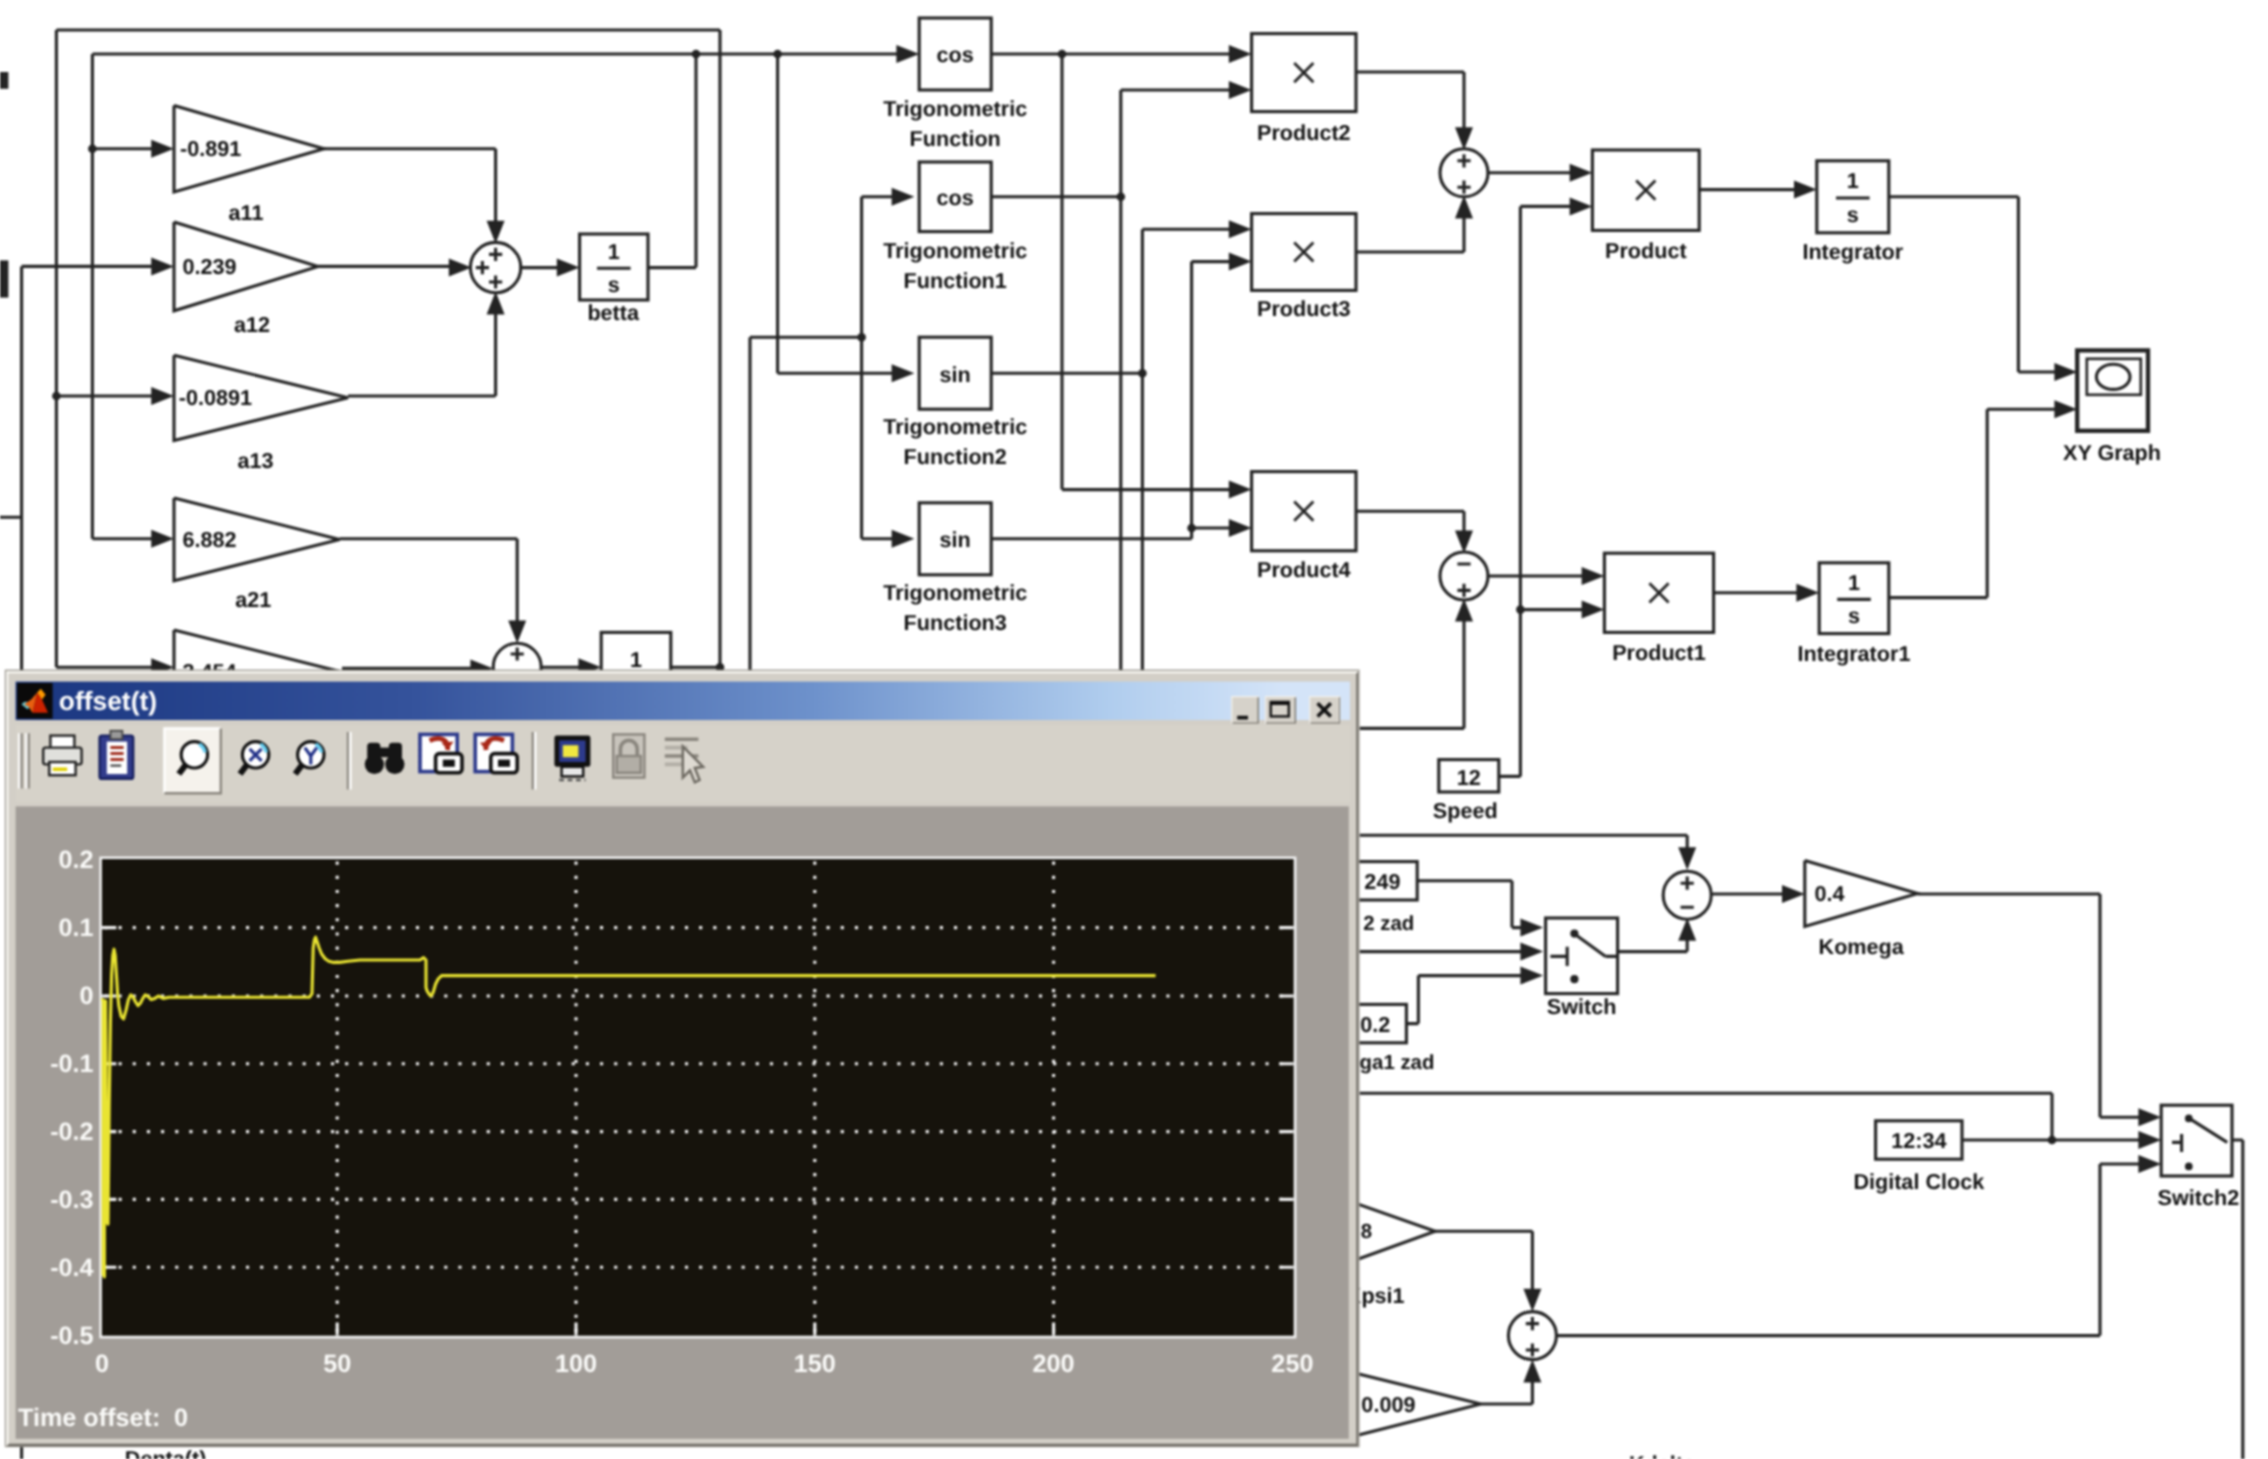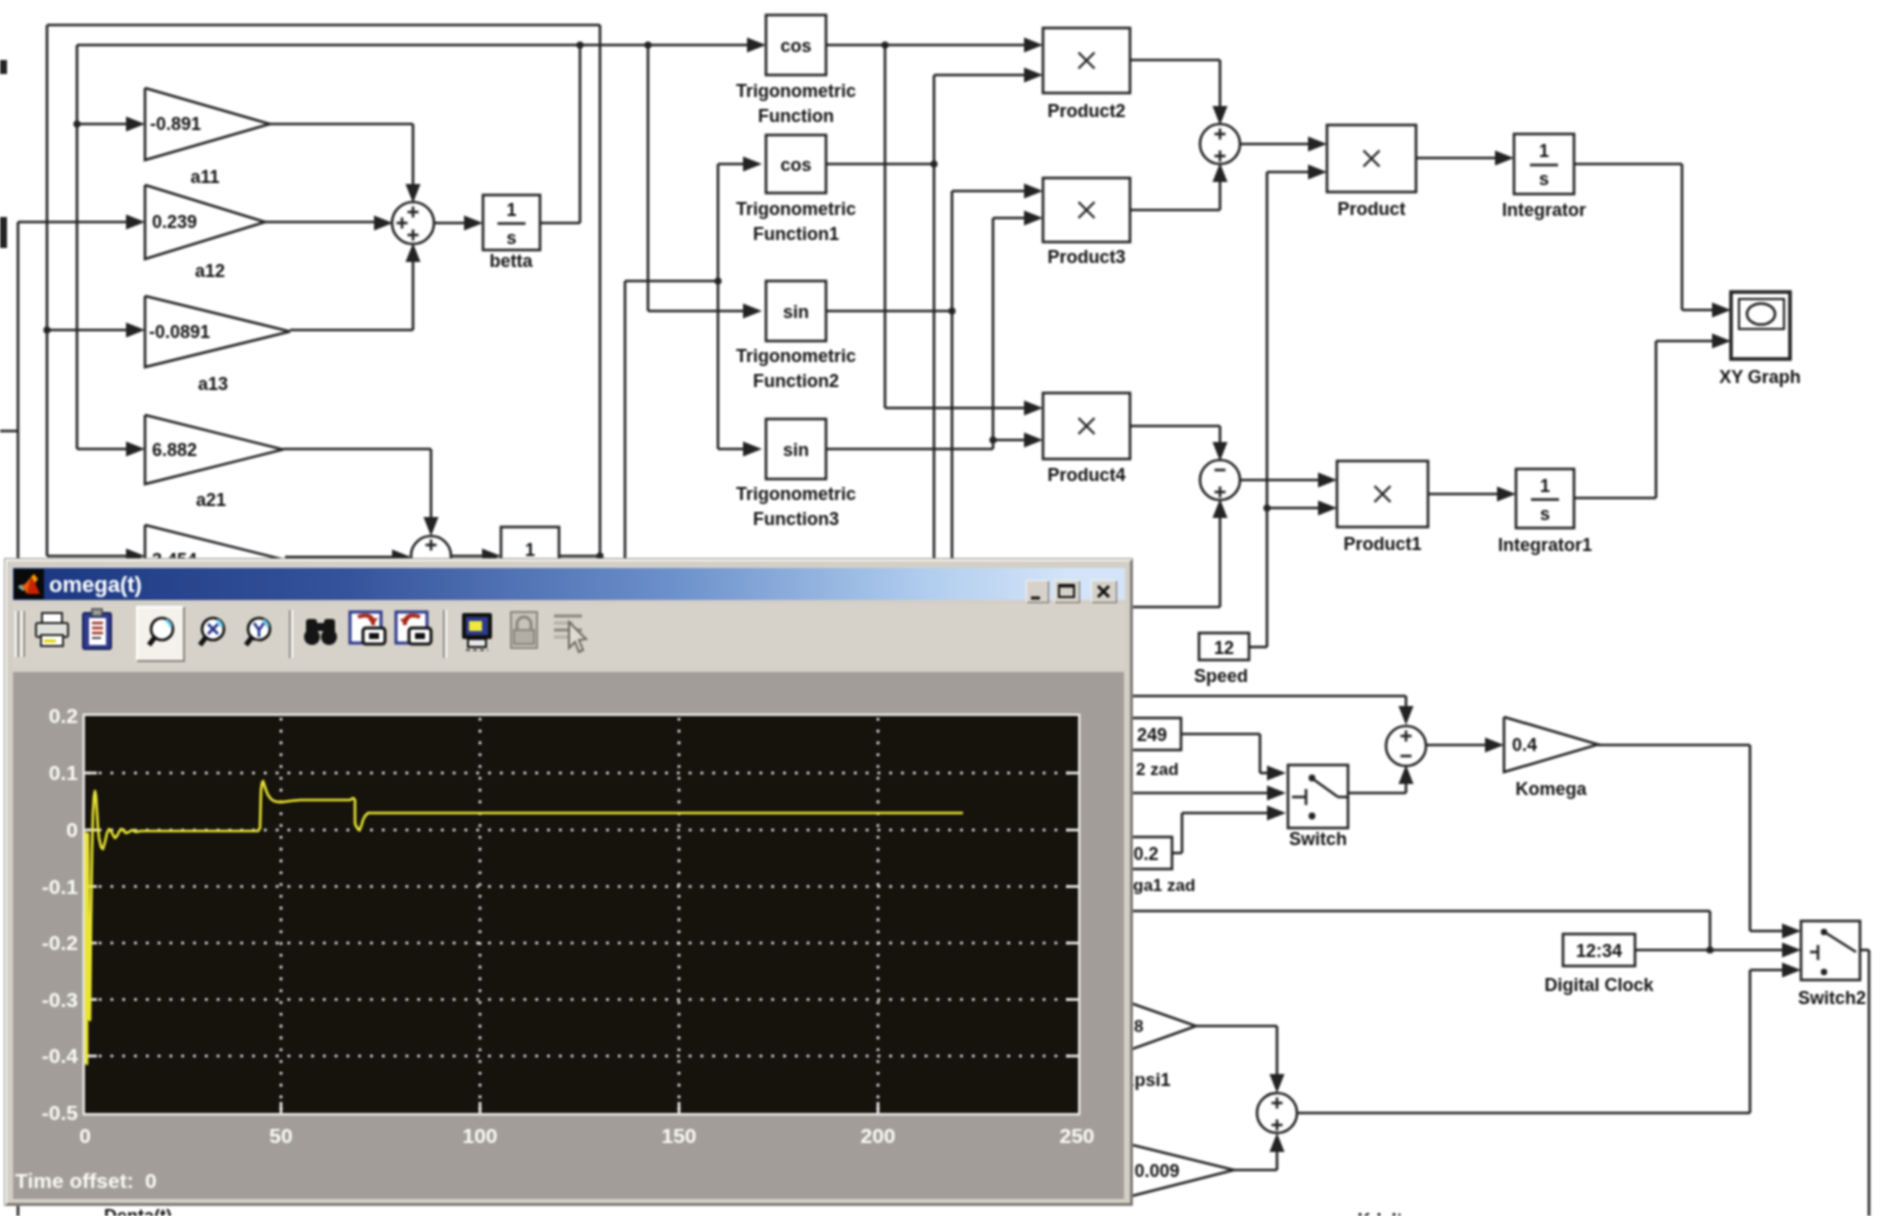--- a/index.html
+++ b/index.html
@@ -307,21 +307,21 @@
 </svg>
 <div id="win">
   <div id="titlebar">
     <svg width="30" height="30" style="position:absolute;left:1px;top:1px">
 <rect x="0" y="0" width="30" height="30" fill="#0a0a0a"></rect>
 <path d="M 13,25 L 17,8 L 21,14 L 26,25 Z" fill="#cc2200"></path>
 <path d="M 17,8 L 21,14 L 24,10 L 20,5 Z" fill="#ff9900"></path>
 <path d="M 4,18 C 7,14 10,16 12,19 L 9,22 Z" fill="#66ccd8"></path>
 <path d="M 13,25 L 17,8 L 12,14 L 6,18 L 10,20 Z" fill="#e86010"></path>
     </svg>
-    <div id="title-text">omega(t)</div>
+    <div id="title-text">offset(t)</div>
     <div class="tbtn" style="left:1013px;width:23px">
         <svg class="glyph" viewBox="0 0 23 23">
           <line x1="5" y1="18" x2="14" y2="18" stroke="#111" stroke-width="3"></line>
         </svg>
       </div>
     <div class="tbtn" style="left:1041px;width:26px">
         <svg class="glyph" viewBox="0 0 26 23">
           <rect x="5" y="5" width="15" height="12" fill="none" stroke="#111" stroke-width="2"></rect>
           <line x1="5" y1="6" x2="20" y2="6" stroke="#111" stroke-width="3"></line>
         </svg>

